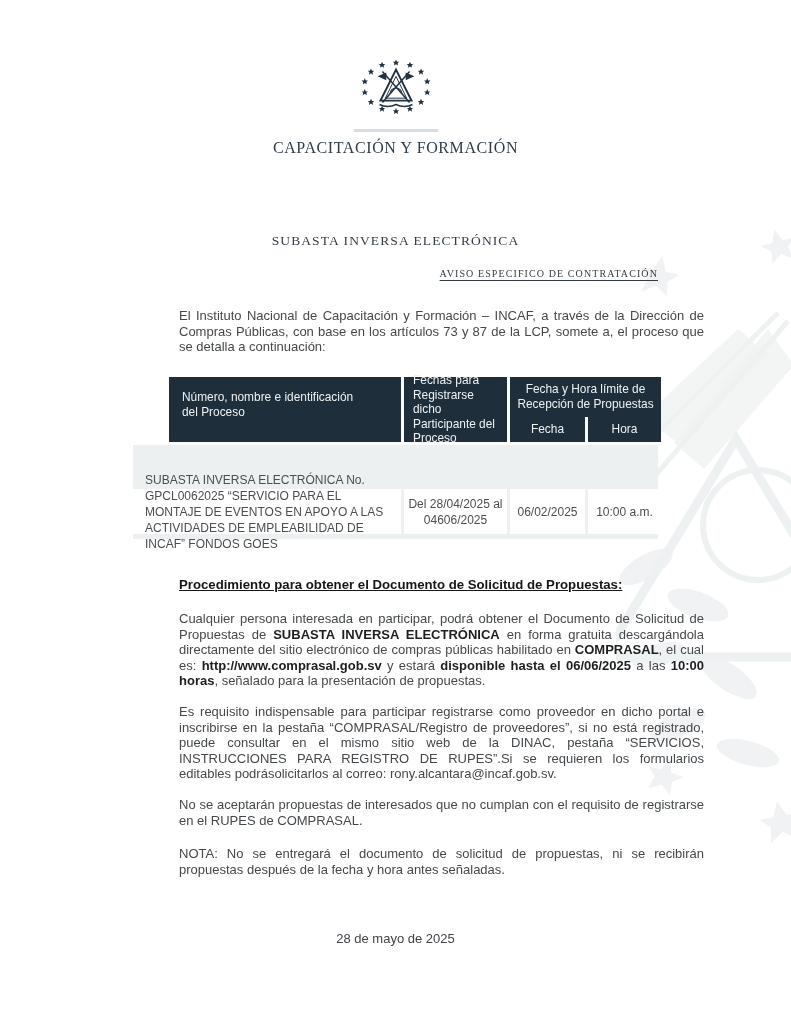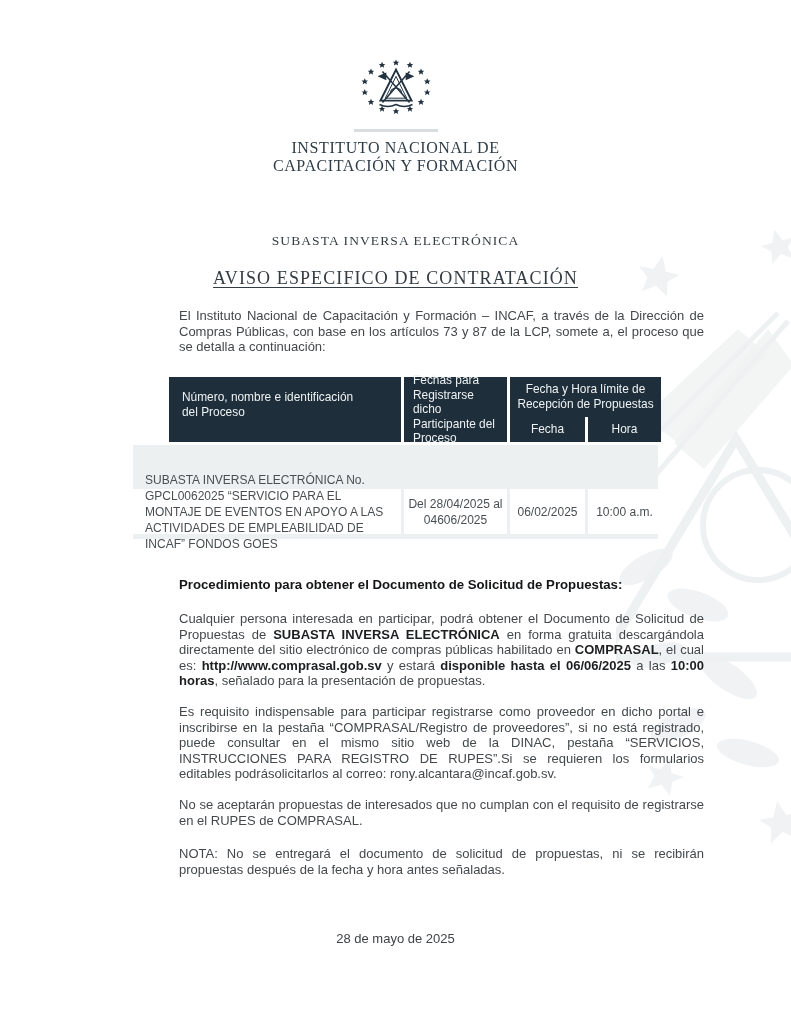--- a/index.html
+++ b/index.html
@@ -14,28 +14,28 @@
   .logo-block{position:absolute;left:0;top:56px;width:525px;text-align:center;}
   .logo-divider{width:84px;height:3px;background:#d9dde0;margin:5px auto 7px auto;}
   .org-name{
     font-family:"Liberation Serif","DejaVu Serif",serif;
     font-size:16px;line-height:18px;color:#2e3c48;letter-spacing:0.6px;font-weight:500;
   }
   
   .doc-titles{position:absolute;left:0;top:233px;width:525px;text-align:center;
     font-family:"Liberation Serif","DejaVu Serif",serif;color:#343c43;}
   .doc-title1{font-size:13.5px;letter-spacing:1.1px;}
-  .doc-title2{font-size:18px;letter-spacing:1.1px;margin-top:19px;
-    text-decoration:underline;text-underline-offset:3px;}
+  .doc-title2{font-size:10px;letter-spacing:1.1px;margin-top:19px;
+    text-decoration:underline;text-underline-offset:3px;text-align:right;}
   
   .para{position:absolute;left:0;width:525px;font-size:13px;line-height:15.6px;
     text-align:justify;color:#44484b;margin-left:46px;}
   .para strong{color:#1c1e20;}
   #intro{top:308px;}
-  #proc-heading{top:577px;font-weight:bold;color:#141618;text-align:left;font-size:13.2px;}
+  #proc-heading{top:577px;font-weight:bold;color:#141618;text-align:left;font-size:13.2px;text-decoration:underline;}
   #p1{top:611px;}
   #p2{top:704px;}
   #p3{top:797px;}
   #p4{top:846px;}
   .footer-date{position:absolute;left:0;top:931px;width:525px;text-align:center;
     font-size:13px;color:#3e4periodic246;color:#3e4246;}
   
   .tbl{
     position:absolute;left:0;top:377px;width:525px;
     display:grid;
@@ -111,21 +111,20 @@
       <g fill="none" stroke="#223240">
         <path d="M50,14 L66,46 L34,46 Z" stroke-width="2"></path>
         <path d="M50,21 L61,43.5 L39,43.5 Z" stroke-width="1"></path>
         <path d="M36,48 L64,16" stroke-width="1.6"></path>
         <path d="M64,48 L36,16" stroke-width="1.6"></path>
         <path d="M44,39 A6,6 0 0 1 56,39" stroke-width="1.2"></path>
         <path d="M33,50 Q41.5,54 50,50 Q58.5,54 67,50" stroke-width="1.5"></path>
       </g>
     </svg>
     <div class="logo-divider"></div>
-    <div class="org-name">INSTITUTO NACIONAL DE</div>
     <div class="org-name">CAPACITACIÓN Y FORMACIÓN</div>
   </div>
 
   <div class="doc-titles">
     <div class="doc-title1">SUBASTA INVERSA ELECTRÓNICA</div>
     <div class="doc-title2">AVISO ESPECIFICO DE CONTRATACIÓN</div>
   </div>
 
   <div class="para" id="intro">El Instituto Nacional de Capacitación y Formación – INCAF, a través de la Dirección de Compras Públicas, con base en los artículos 73 y 87 de la LCP, somete a, el proceso que se detalla a continuación:</div>
 

